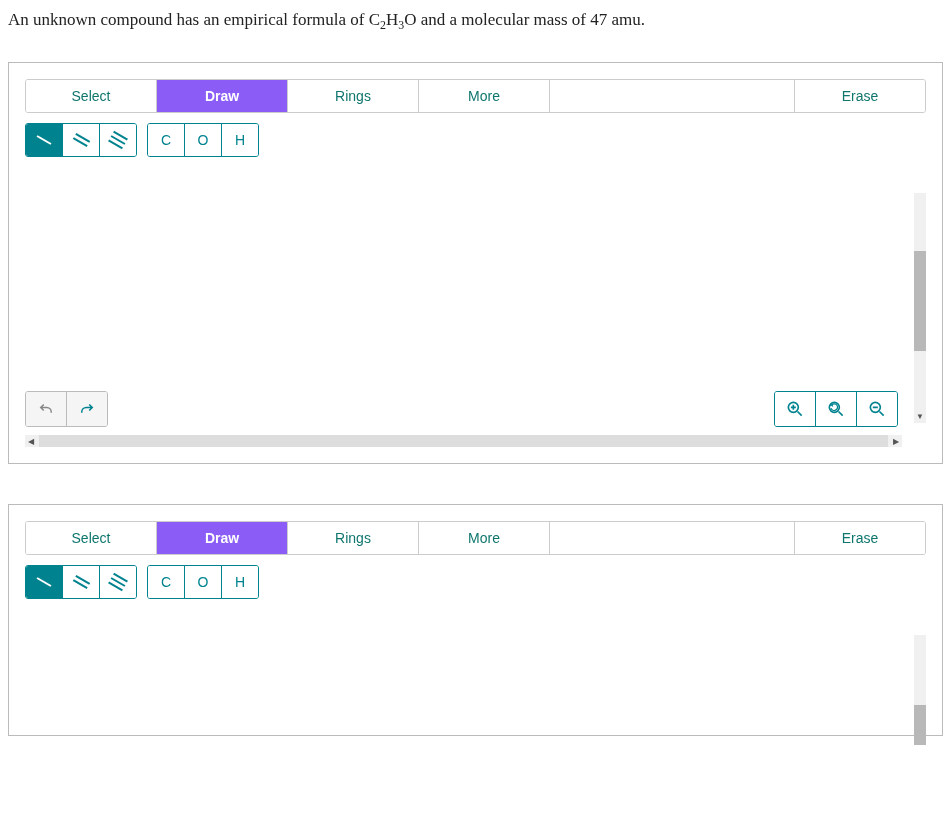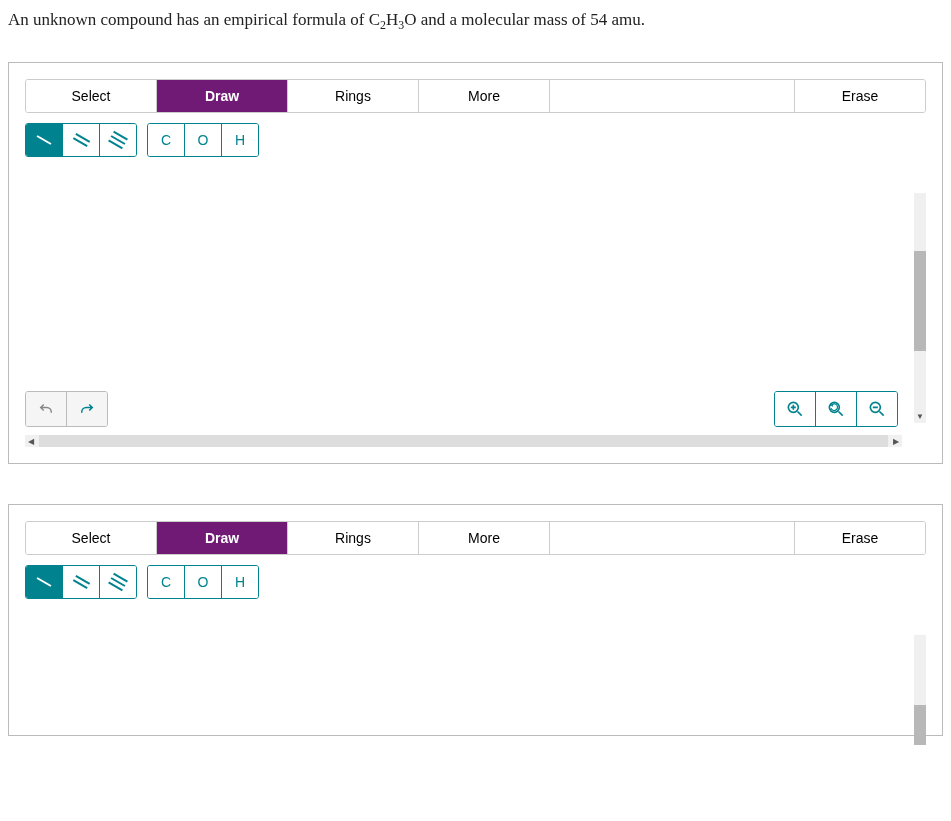--- a/index.html
+++ b/index.html
@@ -34,27 +34,27 @@
     border-radius: 3px;
     overflow: hidden;
     margin-bottom: 10px;
   }
   .tool-tab {
     flex: 0 0 130px;
     text-align: center;
     padding: 8px 0;
     font-family: Arial, sans-serif;
     font-size: 14px;
-    color: #000000;
+    color: #0f766e;
     border-right: 1px solid #ccc;
     cursor: pointer;
     background: #fff;
   }
   .tool-tab.active {
-    background: #701a75;
+    background: #8b5cf6;
     color: #fff;
     font-weight: 600;
   }
   .tool-spacer {
     flex: 1;
     border-right: 1px solid #ccc;
   }
   .tool-tab.erase {
     flex: 0 0 130px;
     border-right: none;
@@ -190,21 +190,21 @@
   .panel2 .vscroll .thumb {
     top: 60px;
     height: 40px;
   }
   .panel2 .vscroll { bottom: 0;}
 </style>
 </head>
 <body>
 
 <div class="question-text">
-  <span>An unknown compound has an empirical formula of C</span><sub>2</sub><span>H</span><sub>3</sub><span>O and a molecular mass of 54 amu.</span>
+  <span>An unknown compound has an empirical formula of C</span><sub>2</sub><span>H</span><sub>3</sub><span>O and a molecular mass of 47 amu.</span>
 </div>
 
 <div class="panel">
 
   <div class="toolbar-row">
     <div class="tool-tab">Select</div>
     <div class="tool-tab active">Draw</div>
     <div class="tool-tab">Rings</div>
     <div class="tool-tab">More</div>
     <div class="tool-spacer"></div>

